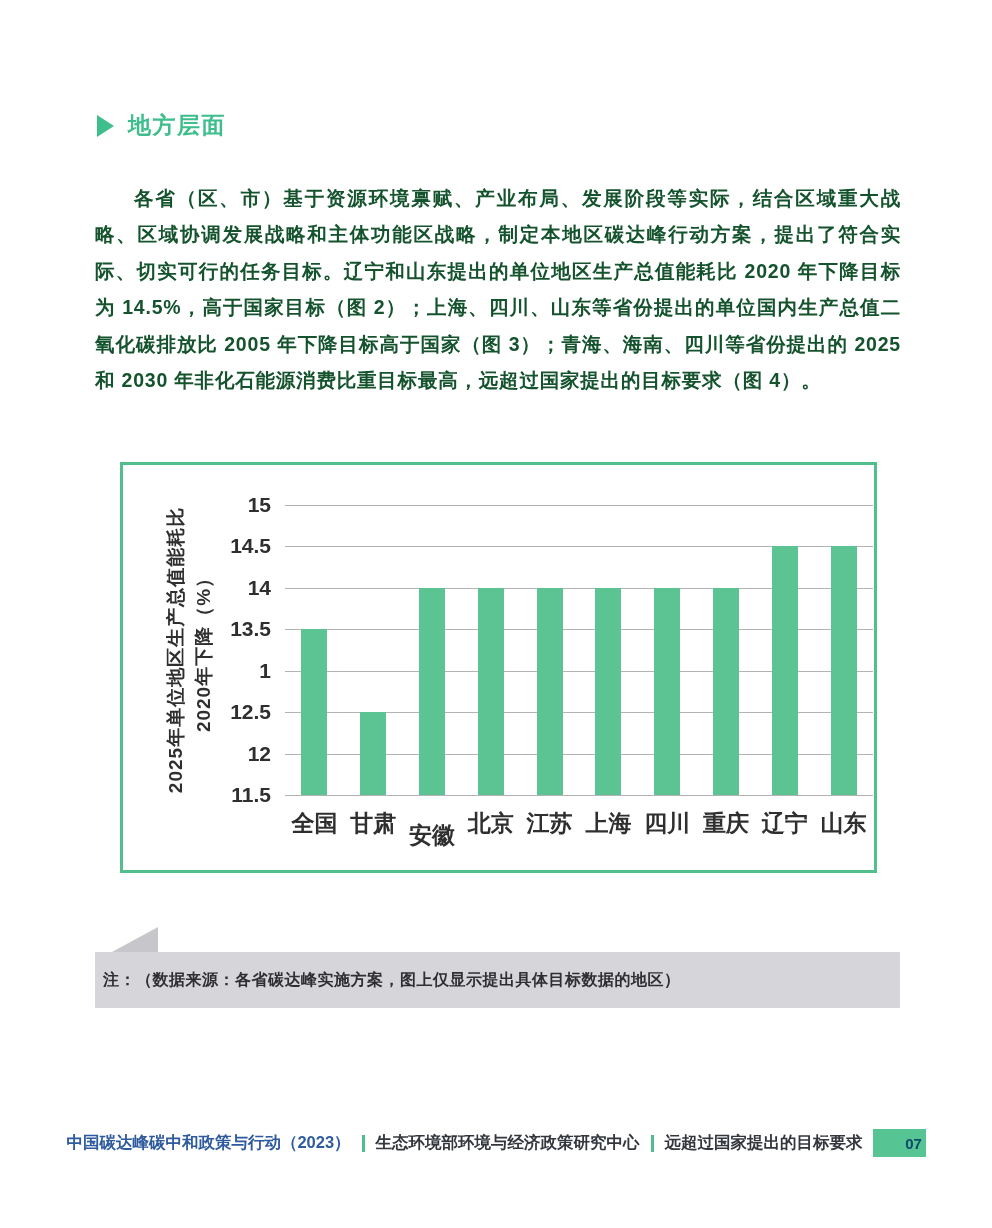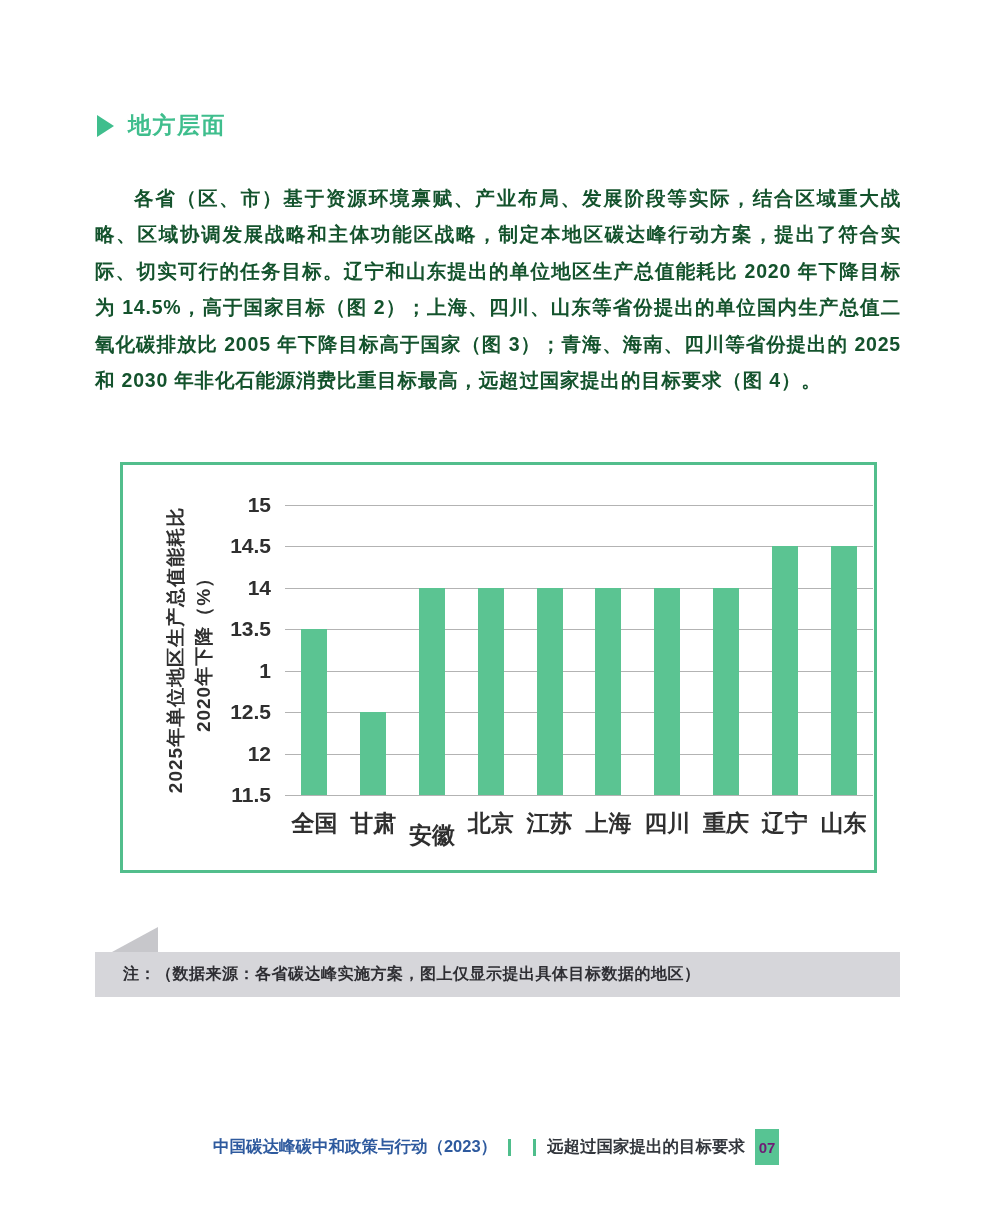--- a/index.html
+++ b/index.html
@@ -41,35 +41,35 @@
     text-align: center; font-size: 19px; font-weight: bold; color: #2f2f2f;
     line-height: 28px; white-space: nowrap; letter-spacing: 1px;
   }
 
   
   .caption { position: absolute; top: 892px; left: 0; width: 100%; text-align: center; font-size: 19.5px; font-weight: bold; color: #2b2b2b; letter-spacing: 0.5px; }
 
   
   .note-flag { position: absolute; left: 112px; top: 927px; width: 46px; height: 25px; background: #c7c7cb; clip-path: polygon(100% 0, 0 100%, 100% 100%); }
   .note-box {
-    position: absolute; left: 95px; top: 952px; width: 805px; height: 45px;
+    position: absolute; left: 95px; top: 952px; width: 805px; height: 56px;
     background: #d6d6da; display: flex; align-items: center;
-    padding-left: 28px; box-sizing: border-box;
+    padding-left: 8px; box-sizing: border-box;
     font-size: 16px; font-weight: bold; color: #2e2e33; letter-spacing: 0.5px;
   }
 
   
   .footer { position: absolute; top: 1129px; left: 0; width: 100%; display: flex; justify-content: center; align-items: center; }
   .footer-title { color: #2e5a9e; font-weight: bold; font-size: 16.5px; }
   .footer-org { color: #33373d; font-weight: bold; font-size: 16.5px; }
   .footer-divider { width: 3px; height: 17px; background: #4fbe8c; margin: 0 11px; }
   .page-badge {
-    margin-left: 10px; width: 24px; height: 36px; background: #57c493;
-    color: #701a75; font-weight: bold; font-size: 15px;
-    display: flex; align-items: center; justify-content: center;
+    margin-left: 10px; width: 24px; height: 28px; background: #57c493;
+    color: #0c4a6e; font-weight: bold; font-size: 15px;
+    display: flex; align-items: center; justify-content: center; padding-left: 29px;
   }
 </style>
 </head>
 <body>
 
 <div class="page">
 
   <div class="section-header">
     <span class="tri-icon"></span>
     <span class="section-title">地方层面</span>
@@ -124,18 +124,19 @@
 
 
   <div class="note-flag"></div>
   <div class="note-box">
     <span>注：（数据来源：各省碳达峰实施方案，图上仅显示提出具体目标数据的地区）</span>
   </div>
 
   <div class="footer">
     <span class="footer-title">中国碳达峰碳中和政策与行动（2023）</span>
     <span class="footer-divider"></span>
+    <span class="footer-org">生态环境部环境与经济政策研究中心</span>
     <span class="footer-divider"></span>
     <span class="footer-org">远超过国家提出的目标要求</span>
     <span class="page-badge">07</span>
   </div>
 
 </div>
 
 </body></html>

